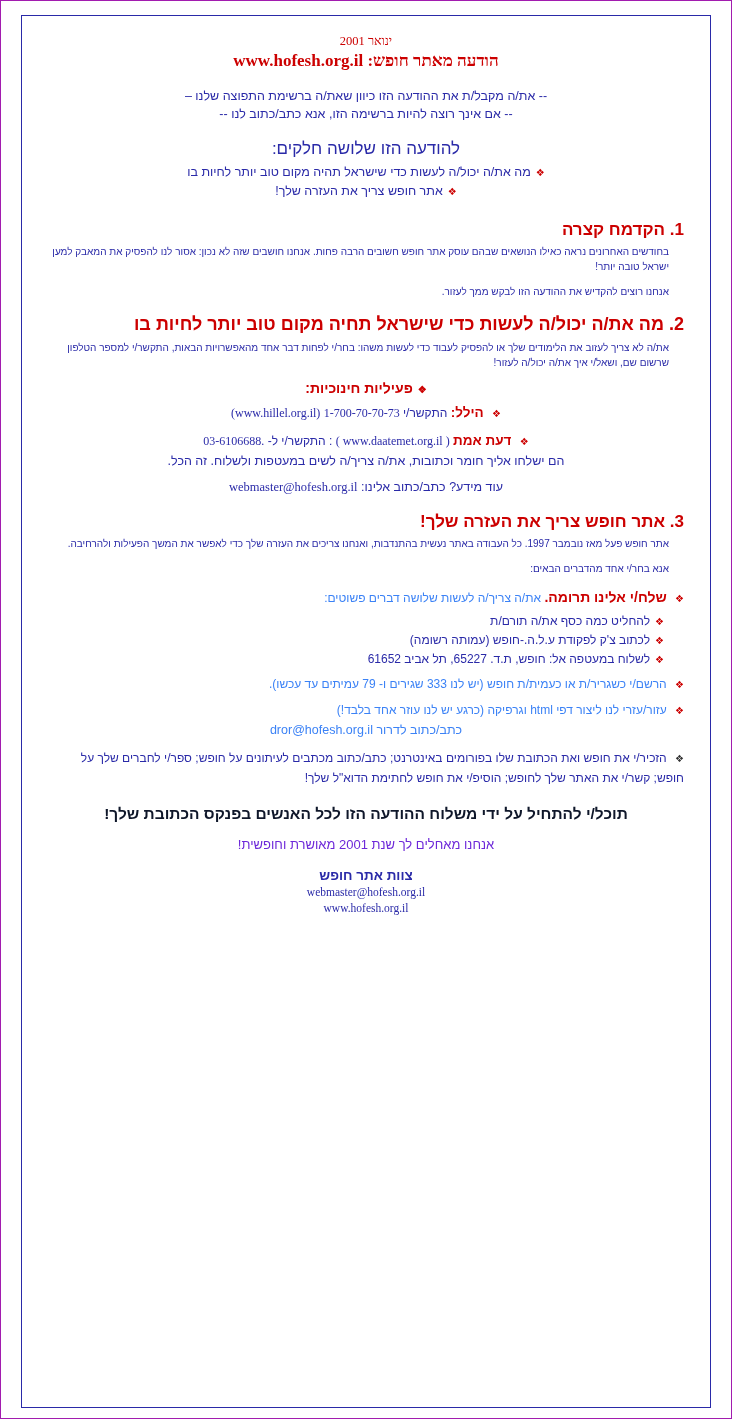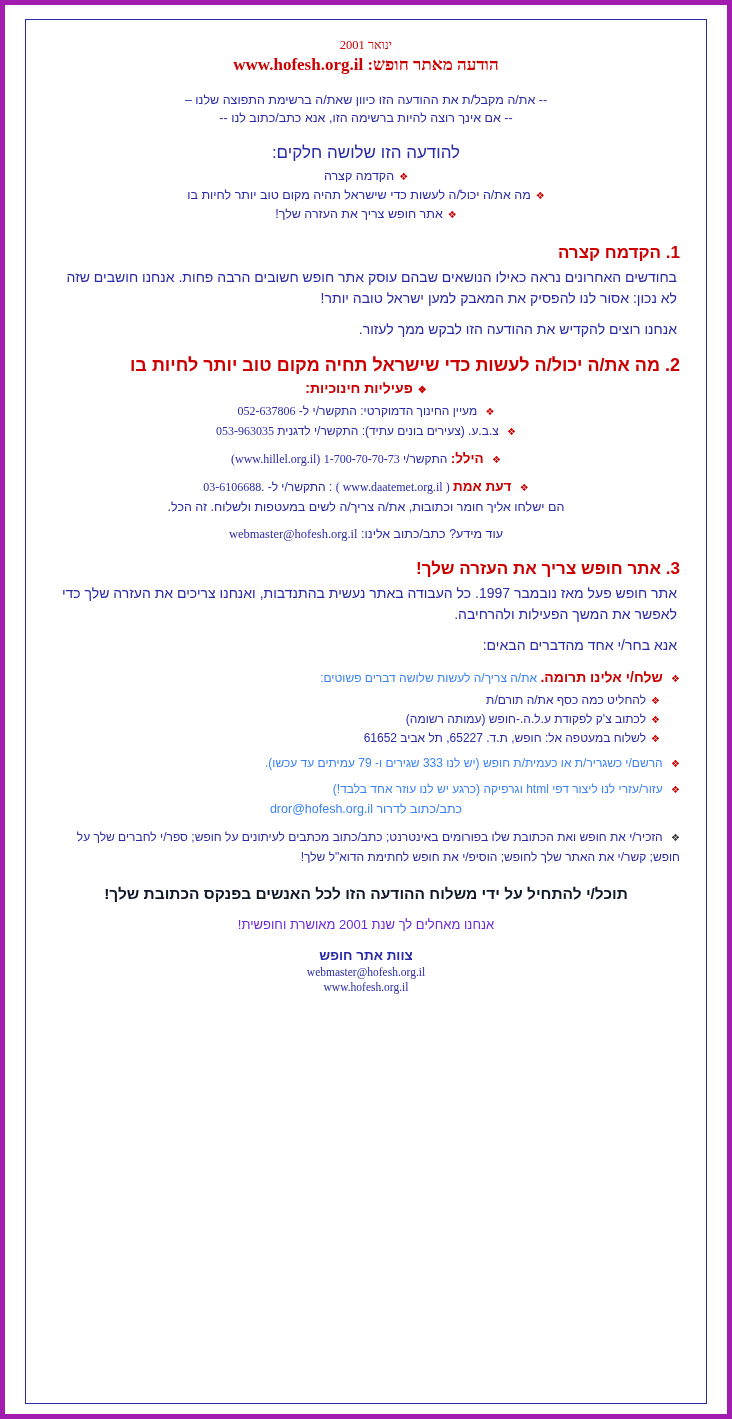--- a/index.html
+++ b/index.html
@@ -10,21 +10,21 @@
   body {
     width: 732px;
     height: 1419px;
     font-family: "Liberation Sans", sans-serif;
     direction: rtl;
   }
   .page-frame {
     box-sizing: border-box;
     width: 732px;
     height: 1419px;
-    border: 5px solid #a21caf;
+    border: 1px solid #a21caf;
     padding: 14px 20px 10px 20px;
     background: #ffffff;
   }
   .inner {
     box-sizing: border-box;
     width: 100%;
     height: 100%;
     border: 1px solid #2a2aa8;
     padding: 18px 26px 14px 26px;
     overflow: hidden;
@@ -79,23 +79,23 @@
     font-size: 17px;
     font-weight: bold;
     margin: 0 0 4px 0;
     line-height: 1.25;
   }
   h2.sec.big {
     font-size: 18px;
   }
   p.body {
     color: #2a2aa8;
-    font-size: 14px;
+    font-size: 10px;
     line-height: 1.5;
-    margin: 0 3px 10px 0;
+    margin: 0 15px 10px 0;
   }
   .sec-block { margin-bottom: 14px; }
 
   .sub-head {
     color: #cc0000;
     font-size: 14px;
     font-weight: bold;
     margin: 0 0 6px 0;
   }
   .org-list {
@@ -194,52 +194,40 @@
     </div>
 
     <div class="center notice-lines">
       <div>-- את/ה מקבל/ת את ההודעה הזו כיוון שאת/ה ברשימת התפוצה שלנו –</div>
       <div>-- אם אינך רוצה להיות ברשימה הזו, אנא כתב/כתוב לנו --</div>
     </div>
 
     <div class="center toc">
       <div class="intro-head">להודעה הזו שלושה חלקים:</div>
       <ul class="plain">
-        <li><span class="bullet-d">❖</span><span>הקדמה קצרה</span></li>
         <li><span class="bullet-d">❖</span><span>מה את/ה יכול/ה לעשות כדי שישראל תהיה מקום טוב יותר לחיות בו</span></li>
         <li><span class="bullet-d">❖</span><span>אתר חופש צריך את העזרה שלך!</span></li>
       </ul>
     </div>
 
     <div class="sec-block">
       <h2 class="sec">1. הקדמח קצרה</h2>
       <p class="body">בחודשים האחרונים נראה כאילו הנושאים שבהם עוסק אתר חופש חשובים הרבה פחות. אנחנו חושבים שזה לא נכון: אסור לנו להפסיק את המאבק למען ישראל טובה יותר!</p>
       <p class="body">אנחנו רוצים להקדיש את ההודעה הזו לבקש ממך לעזור.</p>
     </div>
 
     <div class="sec-block">
       <h2 class="sec big">2. מה את/ה יכול/ה לעשות כדי שישראל תחיה מקום טוב יותר לחיות בו</h2>
+      <p class="body">את/ה לא צריך לעזוב את הלימודים שלך או להפסיק לעבוד כדי לעשות משהו: בחר/י לפחות דבר אחד מהאפשרויות הבאות, התקשר/י למספר הטלפון שרשום שם, ושאל/י איך את/ה יכול/ה לעזור!</p>
 
       <div class="center">
         <div class="sub-head">
           <span class="bullet-d">❖</span><span>פעיליות חינוכיות:</span>
         </div>
 
-        <ul class="org-list">
-          <li>
-            <span class="bullet-d">❖</span>
-            <span>מעיין החינוך הדמוקרטי: התקשר/י ל-</span>
-            <span class="mono-num inline-ltr">052-637806</span>
-          </li>
-          <li>
-            <span class="bullet-d">❖</span>
-            <span>צ.ב.ע. (צעירים בונים עתיד): התקשר/י לדגנית</span>
-            <span class="mono-num inline-ltr">053-963035</span>
-          </li>
-        </ul>
 
         <ul class="org-list">
           <li>
             <span class="bullet-d">❖</span>
             <span class="org-name">הילל:</span>
             <span>התקשר/י</span>
             <span class="mono-num inline-ltr">1-700-70-70-73</span>
             <a class="link" href="#">(www.hillel.org.il)</a>
           </li>
         </ul>

